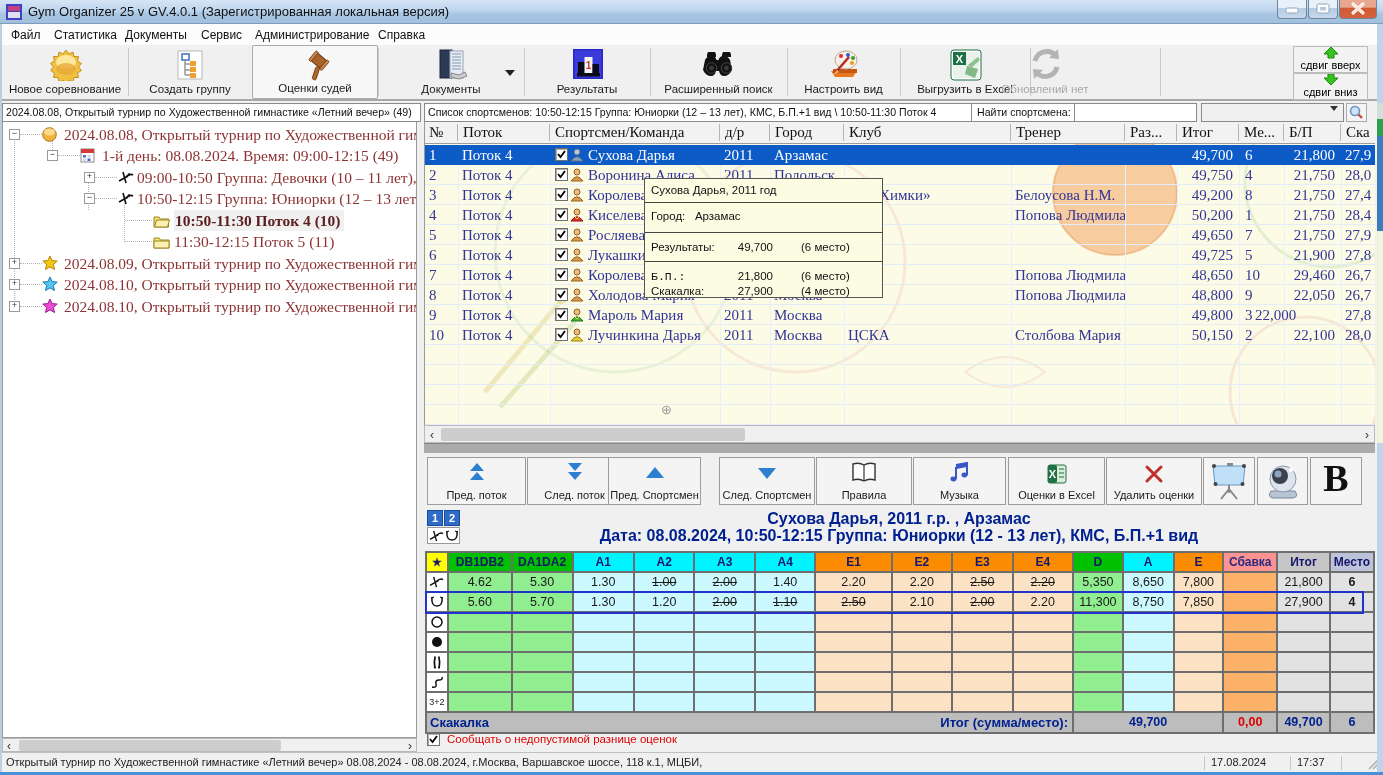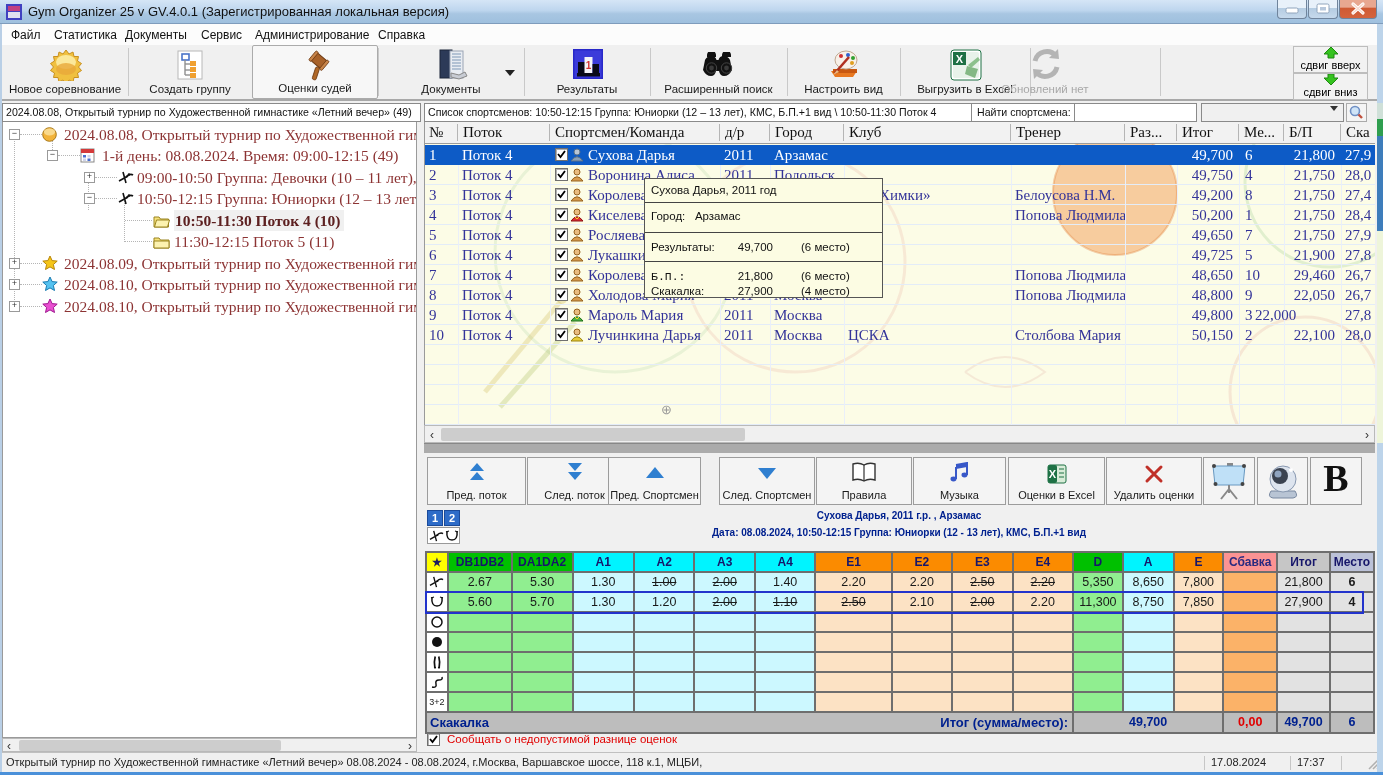--- a/index.html
+++ b/index.html
@@ -41,21 +41,21 @@
 #tooltip .tv{position:absolute;width:75px;text-align:right;}
 #tooltip .hr{position:absolute;left:0;width:100%;border-top:1px solid #444;}
 
 .sbar{background:#f0f0f0;border:1px solid #b9b9b9;}
 .sthumb{position:absolute;background:#cdcdcd;border-radius:2px;}
 .sarrow{position:absolute;color:#333;font-size:12px;line-height:12px;font-family:"Liberation Sans",sans-serif;}
 
 #botpanel{left:424px;top:453px;width:951px;height:299px;background:#f0f0f0;}
 .bbtn{position:absolute;top:4px;height:48px;border:1px solid #9c9c9c;background:#f4f4f4;text-align:center;font-size:11.5px;color:#1a1a1a;}
 .bbtn .lbl{position:absolute;bottom:3px;width:100%;left:0;white-space:nowrap;font-size:11px;}
-#infobar{position:absolute;left:40px;top:55px;width:870px;height:42px;font-size:10px;font-weight:bold;color:#00218f;text-align:center;}
+#infobar{position:absolute;left:40px;top:55px;width:870px;height:42px;font-size:16px;font-weight:bold;color:#00218f;text-align:center;}
 
 #grid{position:absolute;left:1px;top:98px;border-collapse:separate;border-spacing:2px;background:#6e6e6e;table-layout:fixed;font-size:12.5px;color:#1a1a1a;}
 #grid td{height:18px;text-align:center;padding:0;overflow:hidden;line-height:18px;}
 #grid td svg{display:block;margin:2px auto;}
 #grid tr.hd td{font-weight:bold;font-size:12px;height:18px;}
 #grid tr.tot td{height:19px;line-height:19px;}
 .cg{background:#90ee90;}
 .cc{background:#ccf8ff;}
 .cp{background:#fce2c4;}
 .co{background:#fbb268;}
@@ -693,21 +693,21 @@
           <td style="width:51px;background:#c6c6c6;color:#16166a;">Итог</td>
           <td style="width:42px;background:#bcc2d8;color:#16166a;">Место</td>
     </tr>
     <tr>
       <td style="background:#fff;">
             <svg width="15" height="14" viewBox="0 0 16 15">
               <path d="M1 11 L10 6 M5 2 L8 13" stroke="#111" stroke-width="1.5"></path>
               <path d="M8 7 q4-4 7-2" stroke="#111" stroke-width="1.6" fill="none"></path>
             </svg>
           </td>
-      <td class="cg">2.67</td>
+      <td class="cg">4.62</td>
           <td class="cg">5.30</td>
       <td class="cc">1.30</td>
           <td class="cc st">1.00</td>
           <td class="cc st">2.00</td>
           <td class="cc">1.40</td>
       <td class="cp">2.20</td>
           <td class="cp">2.20</td>
           <td class="cp st">2.50</td>
           <td class="cp st">2.20</td>
       <td class="cg">5,350</td>

